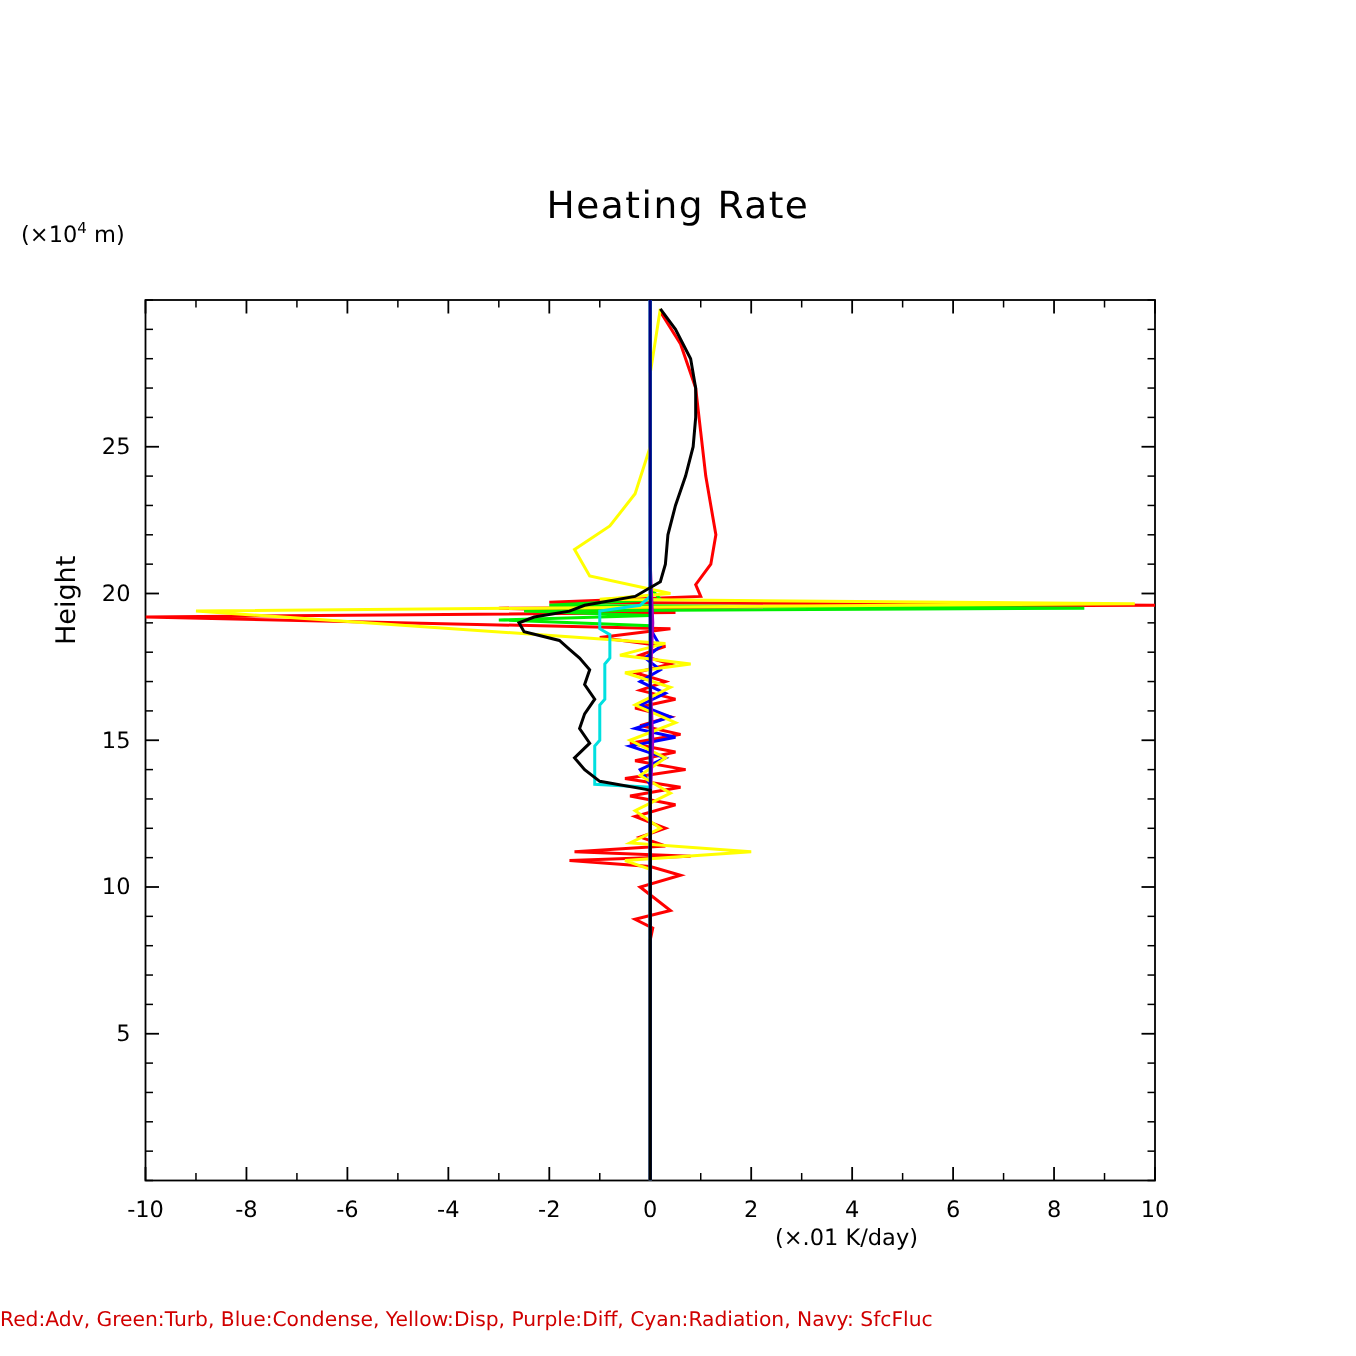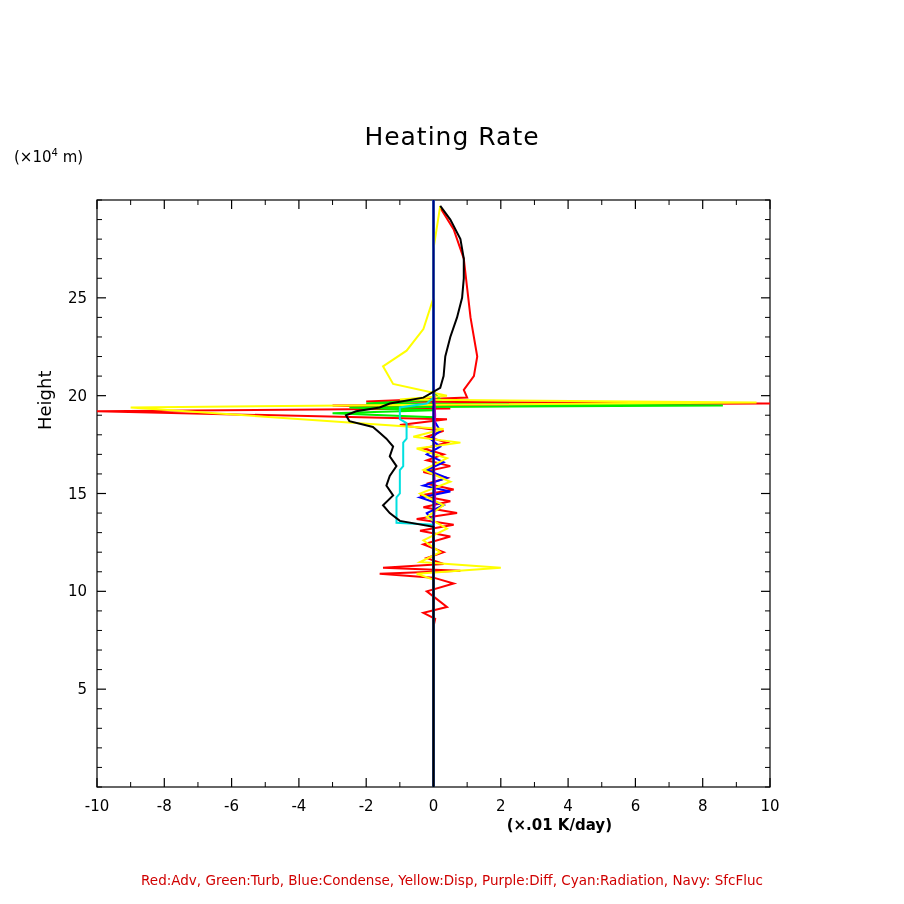--- a/index.html
+++ b/index.html
@@ -47,28 +47,26 @@
     font-size: 18px;
     transform: rotate(-90deg);
     transform-origin: left top;
     white-space: nowrap;
   }
   #xunit {
     position: absolute;
     right: 118px;
     top: 816px;
     font-size: 15px;
-    font-weight: bold;
   }
   #legend {
     position: absolute;
     left: 0;
     top: 872px;
     width: 904px;
-    text-align: center;
     font-size: 13.5px;
     color: #d00000;
     white-space: nowrap;
   }
   svg {
     position: absolute;
     left: 0;
     top: 0;
   }
   .tick-label {

